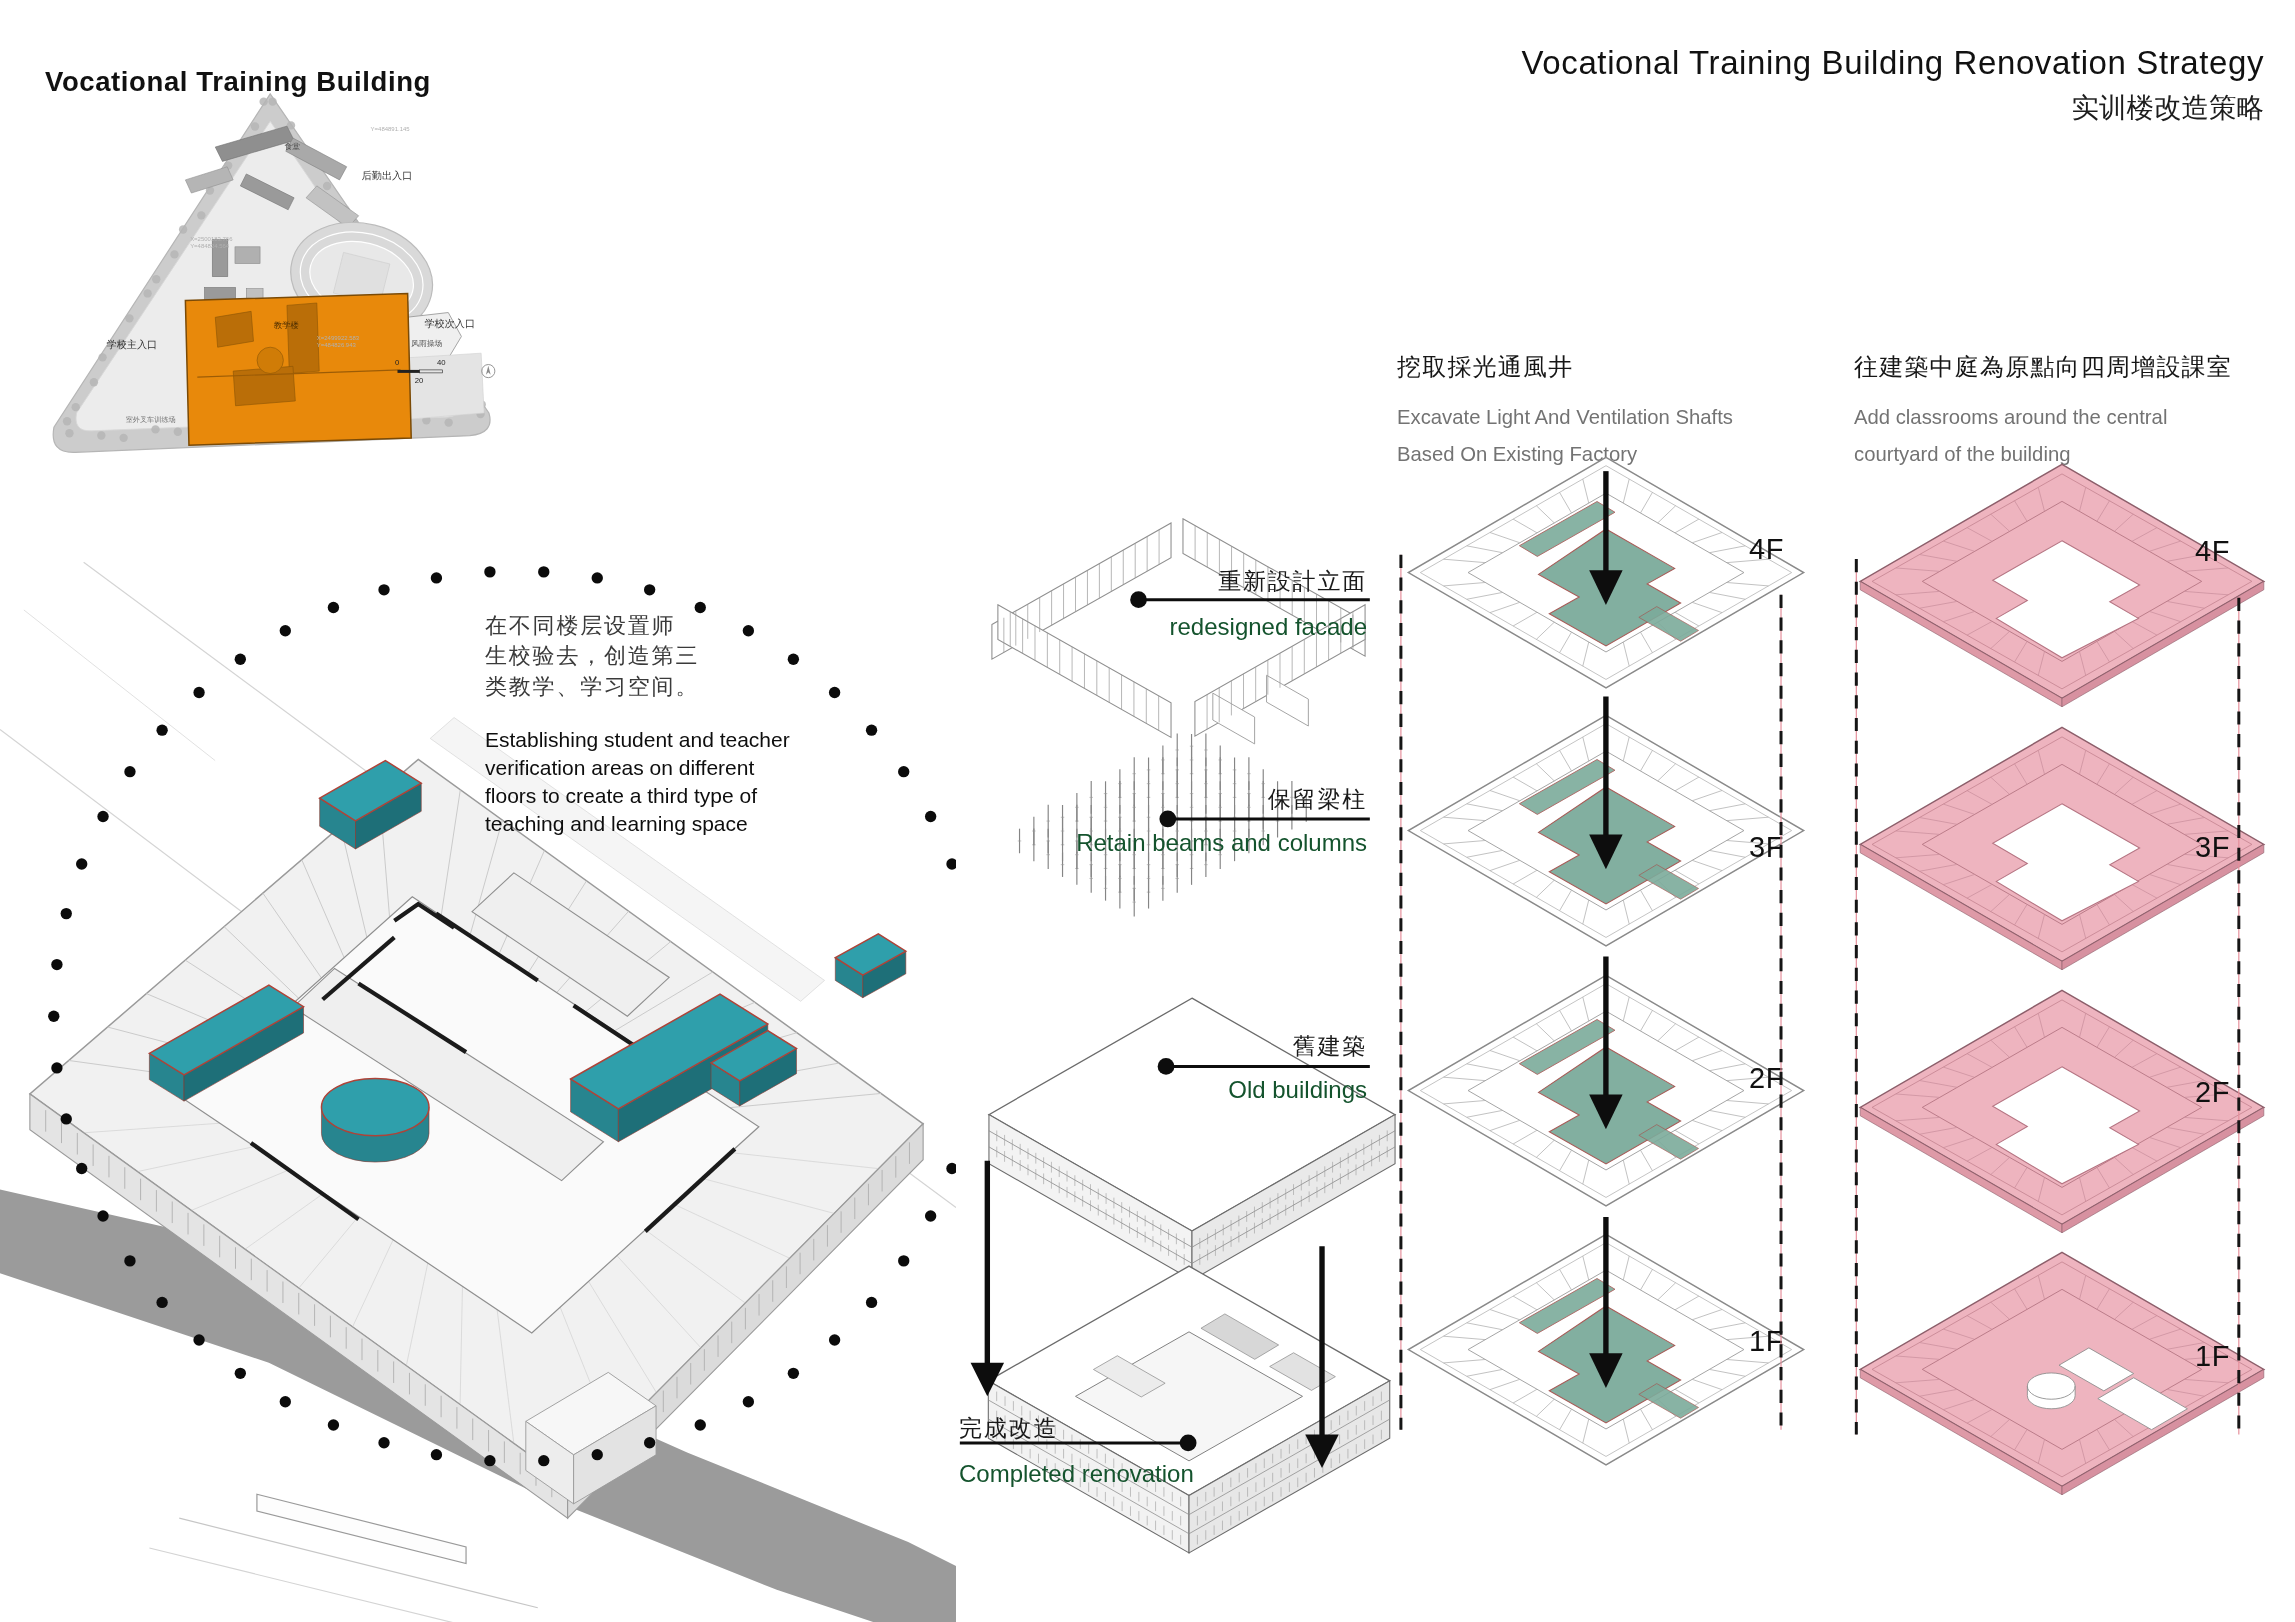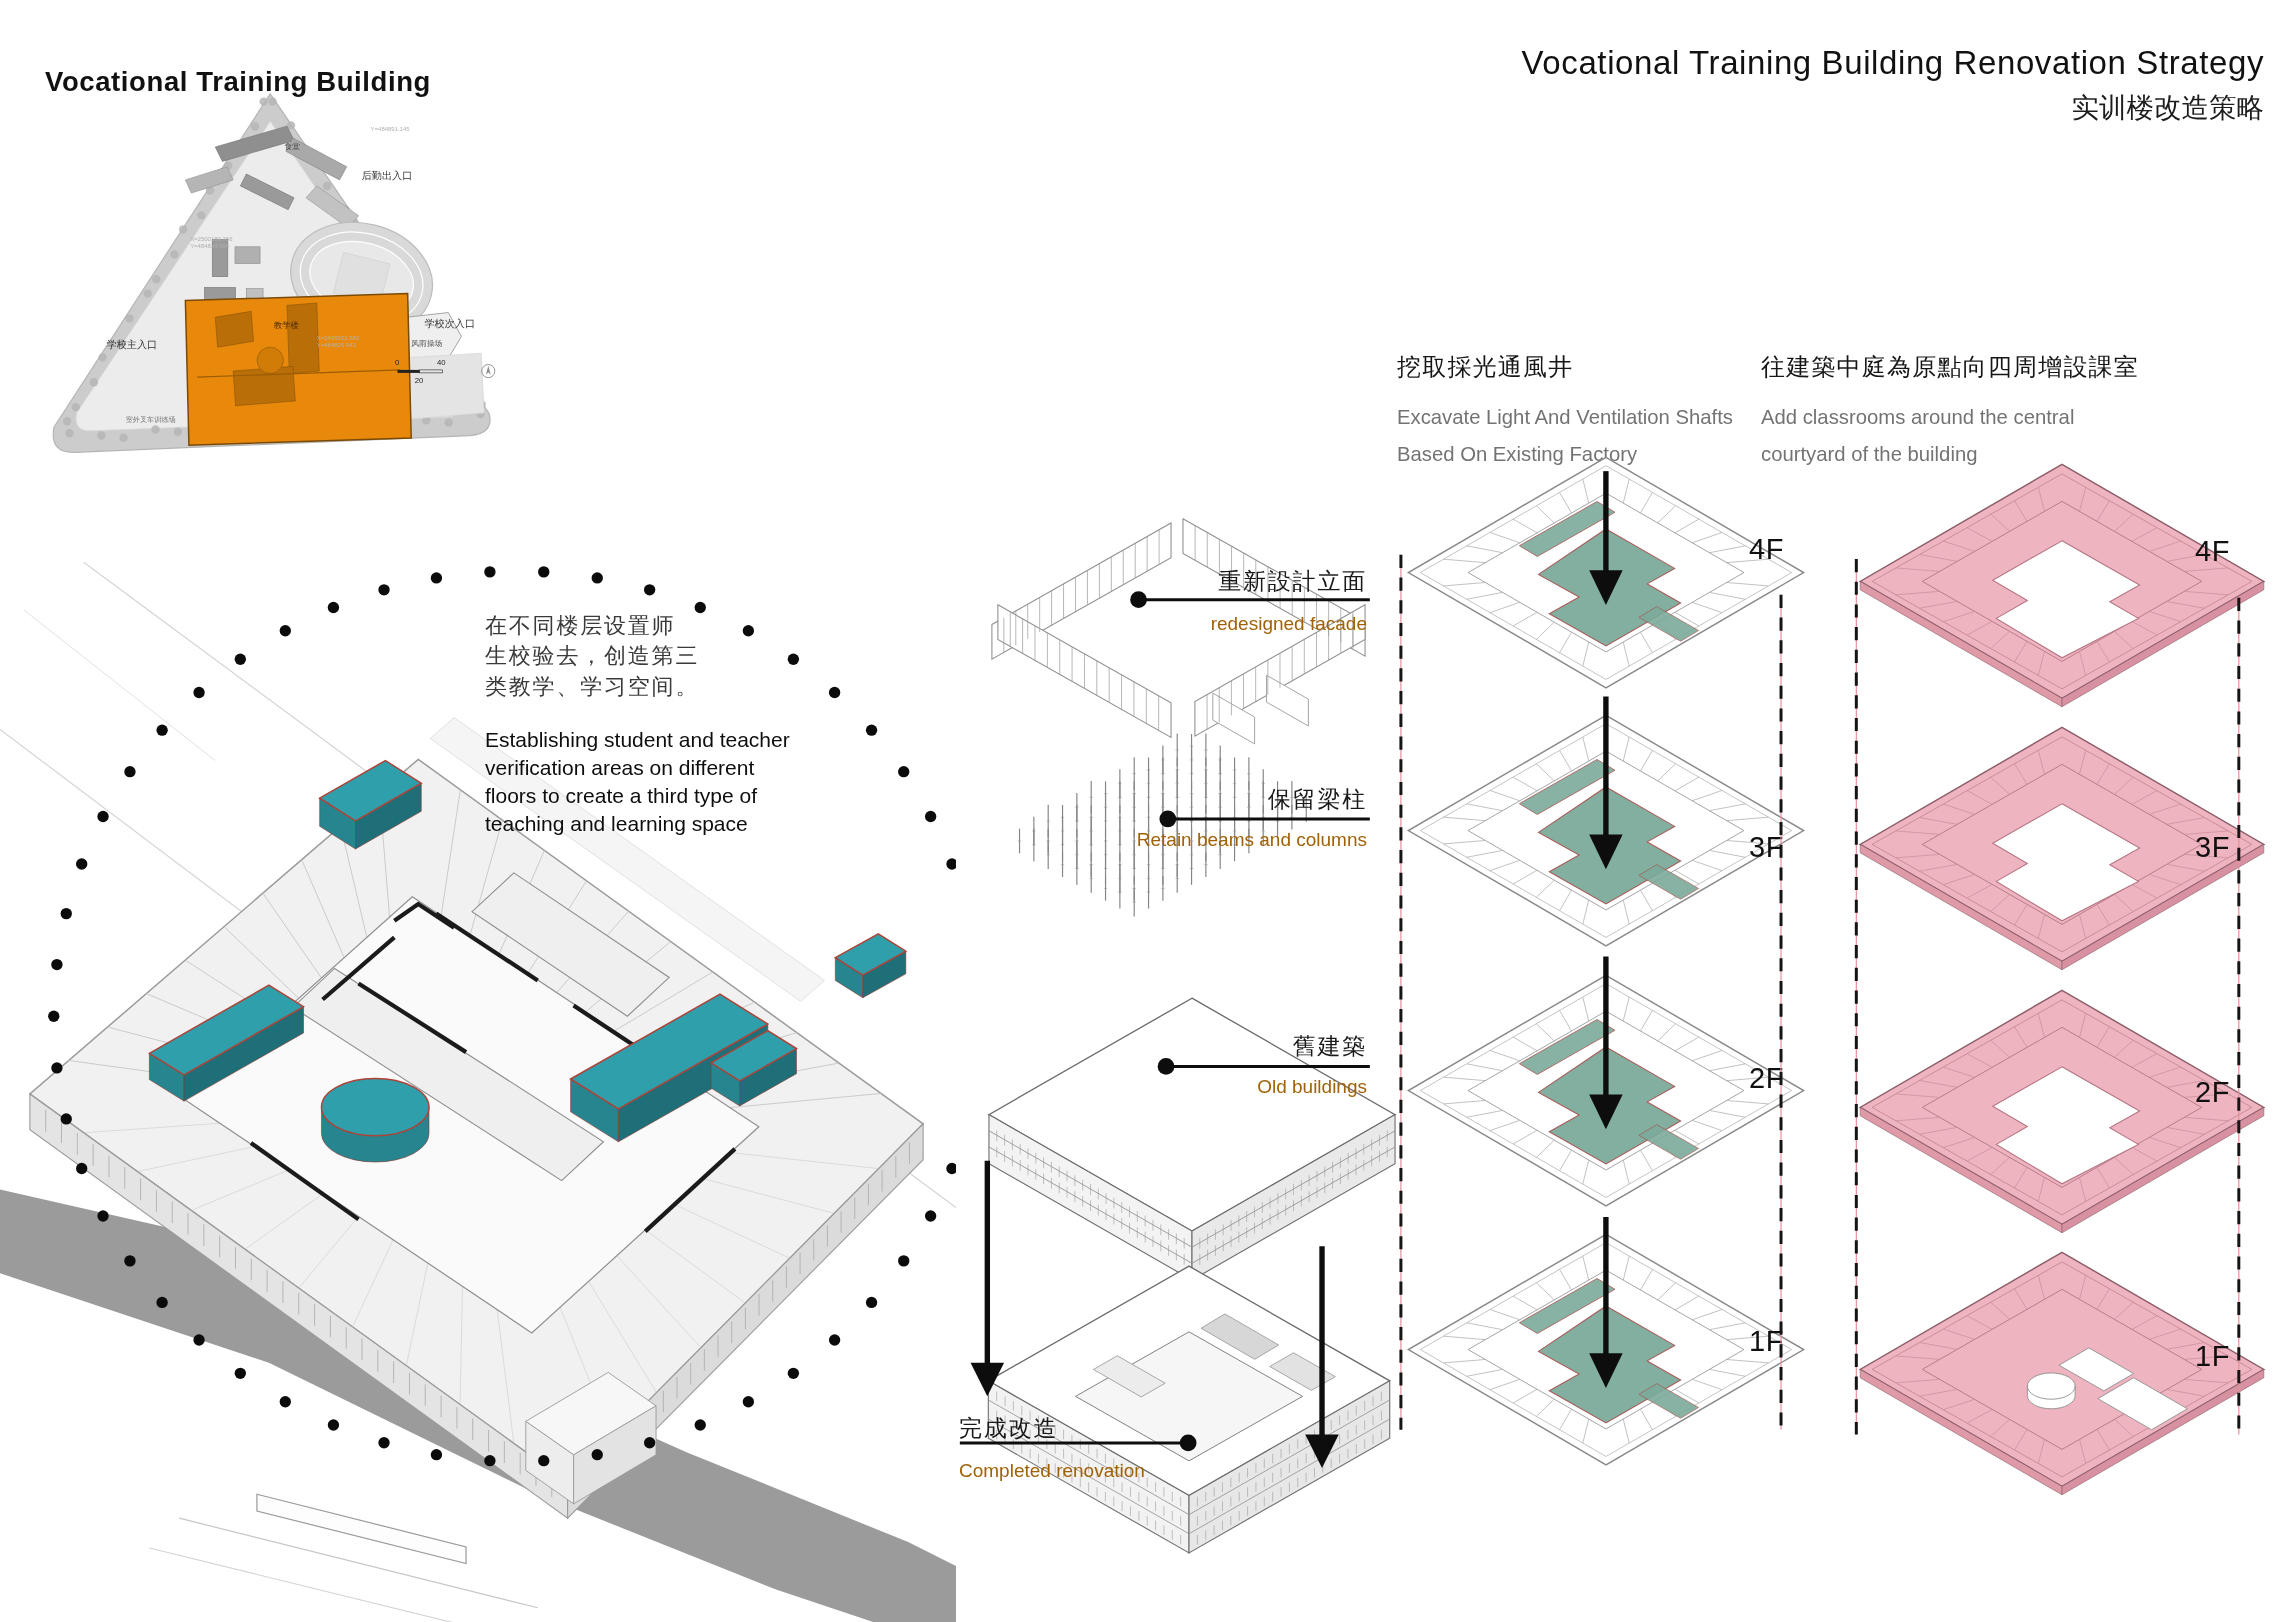--- a/index.html
+++ b/index.html
@@ -9,21 +9,21 @@
   .title-left{left:45px;top:66px;font-size:27.5px;font-weight:700;letter-spacing:0.6px;}
   .title-right{right:31px;top:44px;font-size:33px;font-weight:400;letter-spacing:0.6px;text-align:right;}
   .subtitle-right{right:31px;top:90px;font-size:27.5px;font-weight:400;color:#1d1d1d;}
   .annot{left:485px;top:611px;width:359px;}
   .annot .cn{font-size:22px;line-height:1.38;letter-spacing:1.8px;color:#3a3a3a;}
   .annot .en{margin-top:24px;font-size:21px;line-height:1.33;color:#0e0e0e;}
   .col-header .cn{font-size:24px;color:#161616;letter-spacing:1.2px;}
   .col-header .en{margin-top:15.5px;font-size:20.3px;line-height:37px;color:#737373;}
   .plabel{position:absolute;text-align:right;right:928px;}
   .plabel .cn{font-size:23px;letter-spacing:1.8px;color:#191919;}
-  .plabel .en{font-size:19px;color:#a16207;}
+  .plabel .en{font-size:24px;color:#14532d;}
   .plabel.left{left:959px;right:auto;text-align:left;}
   .fl{position:absolute;font-size:29px;font-weight:500;color:#101010;letter-spacing:0.6px;}
   svg{display:block;}
   .plan{position:absolute;}
 </style>
 </head>
 <body>
 
 <div class="board">
 
@@ -1123,21 +1123,21 @@
       <use href="#sym-plant"></use>
     </svg>
   <svg class="plan" style="left:1400px;top:1227px" width="412" height="269" viewBox="0 0 690 450">
       <use href="#sym-plant"></use>
     </svg>
   <div class="fl" style="left:1749px;top:533px">4F</div>
   <div class="fl" style="left:1749px;top:831px">3F</div>
   <div class="fl" style="left:1749px;top:1062px">2F</div>
   <div class="fl" style="left:1749px;top:1325px">1F</div>
 
-  <div class="abs col-header" style="left:1761px;top:351px;width:383px">
+  <div class="abs col-header" style="left:1854px;top:351px;width:383px">
     <div class="cn">往建築中庭為原點向四周增設課室</div>
     <div class="en">
       <div>Add classrooms around the central</div>
       <div>courtyard of the building</div>
     </div>
   </div>
   <svg class="plan" style="left:1853px;top:457px" width="418" height="281" viewBox="0 0 700 470">
       <use href="#sym-planp"></use>
     </svg>
   <svg class="plan" style="left:1853px;top:720px" width="418" height="281" viewBox="0 0 700 470">

